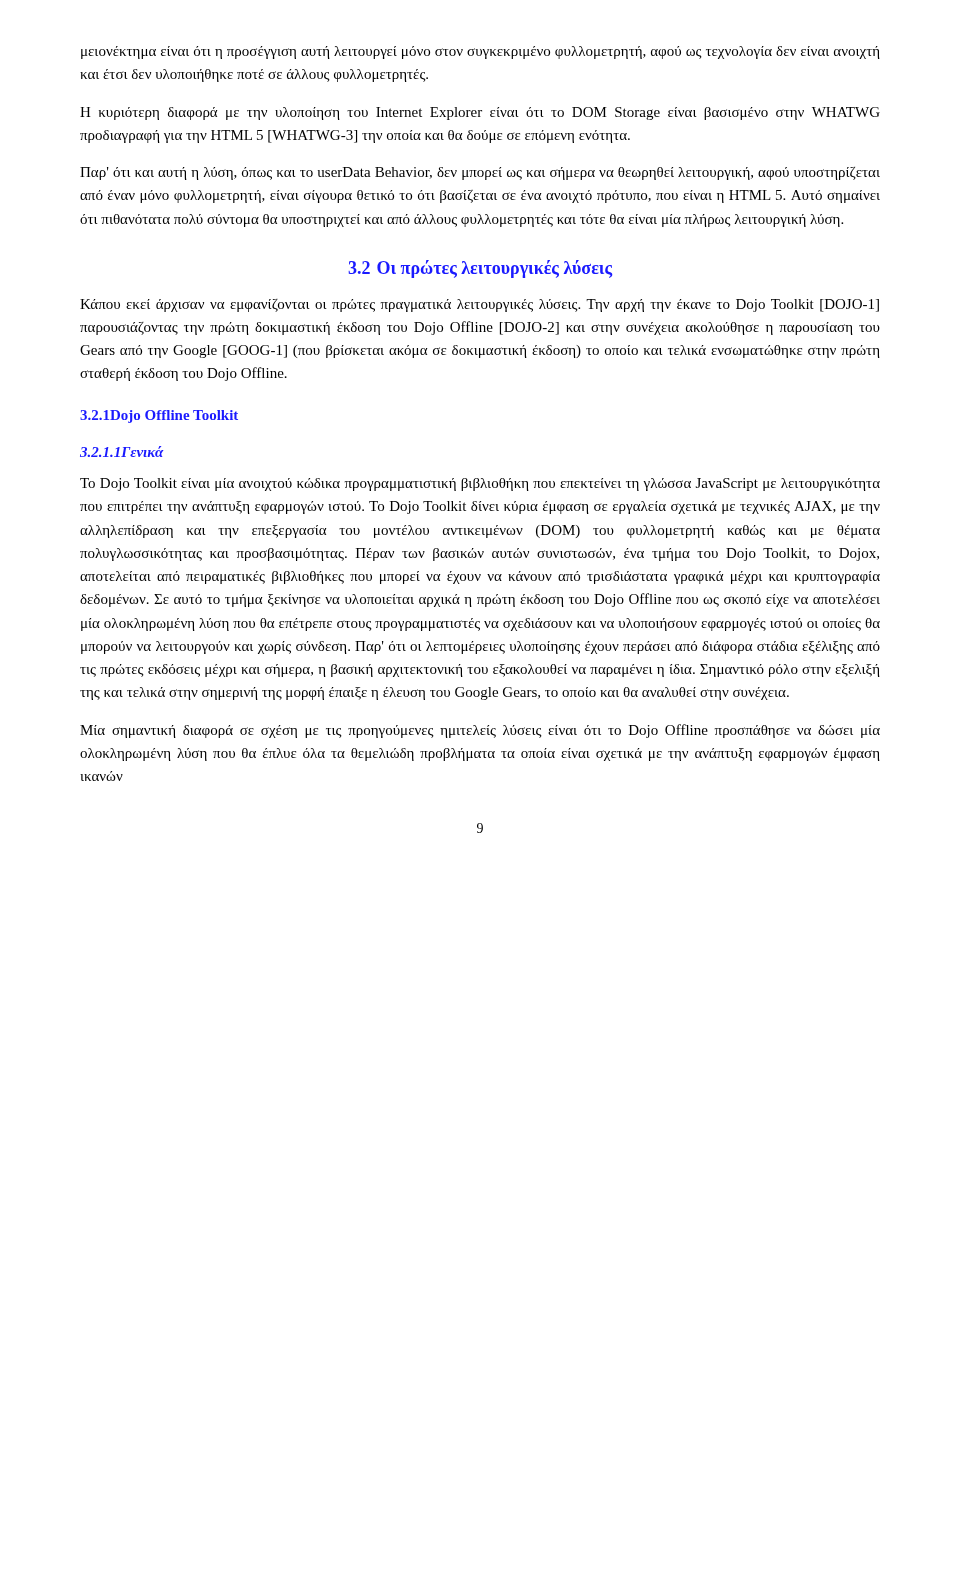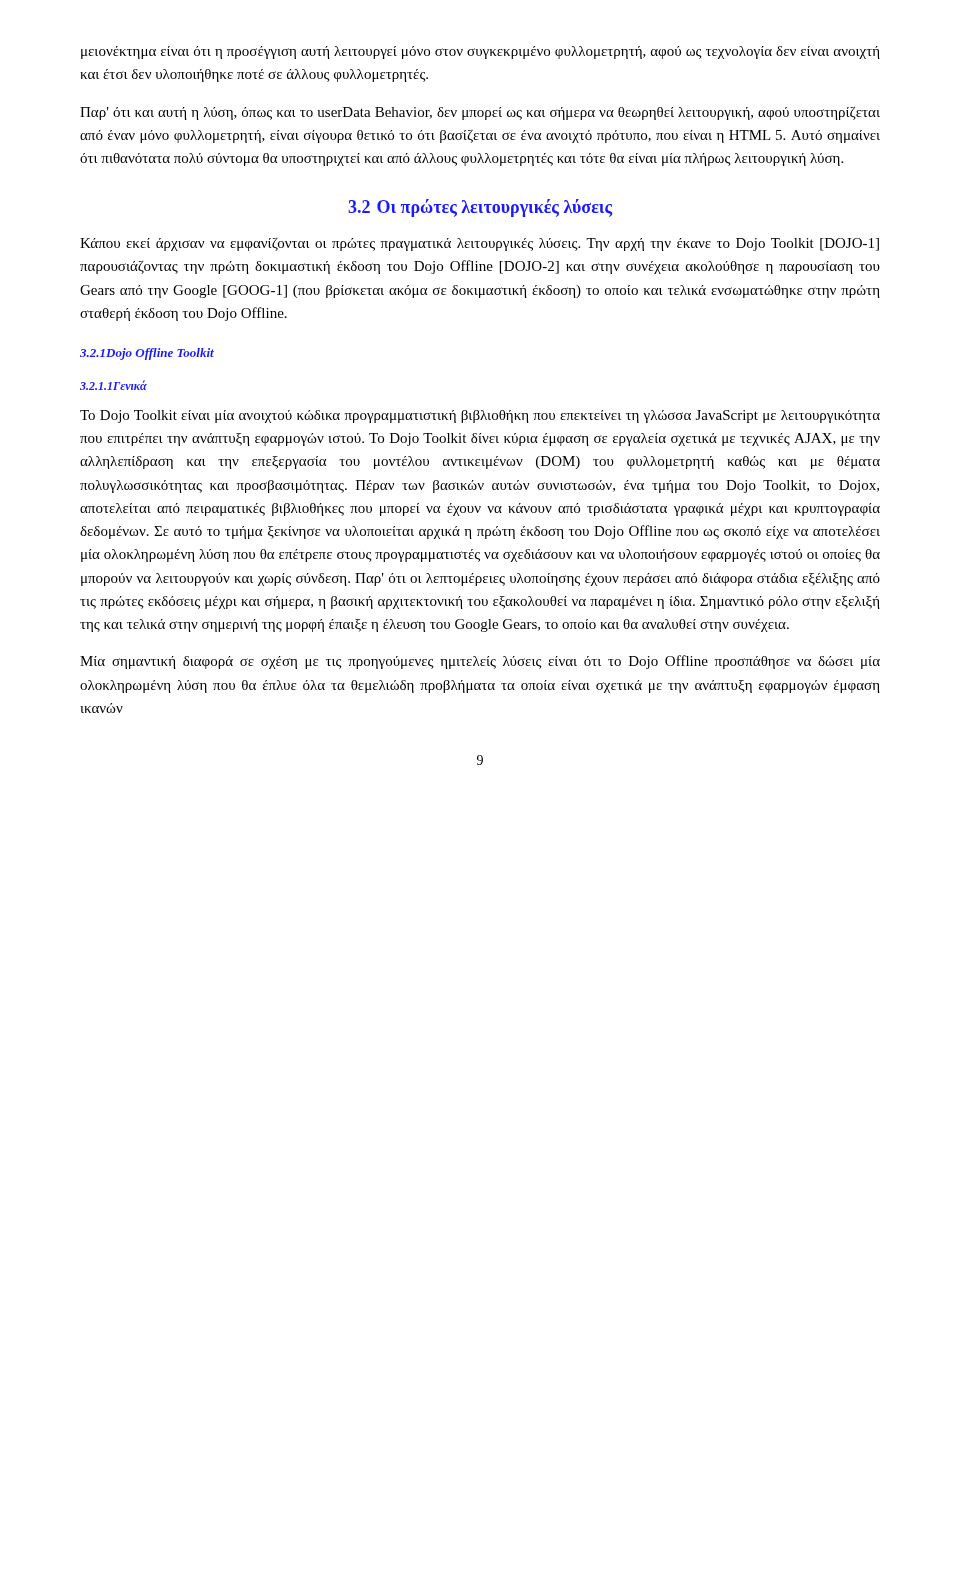--- a/index.html
+++ b/index.html
@@ -36,30 +36,29 @@
       margin-top: 24px;
       margin-bottom: 10px;
       text-align: center;
     }
 
     .section-heading .section-num {
       margin-right: 6px;
     }
 
     .subsection-heading {
-      font-size: 13px;
+      font-size: 15px;
       font-weight: bold;
       color: #1a1aff;
       margin-top: 18px;
       margin-bottom: 8px;
-      font-style: italic;
     }
 
     .subsubsection-heading {
-      font-size: 12px;
+      font-size: 15px;
       font-style: italic;
       font-weight: bold;
       color: #1a1aff;
       margin-top: 14px;
       margin-bottom: 8px;
     }
 
     .page-number {
       text-align: center;
       margin-top: 30px;
@@ -69,20 +68,21 @@
   </style>
 </head>
 <body>
 
 <div class="page">
 
   <p class="paragraph">μειονέκτημα είναι ότι η προσέγγιση αυτή λειτουργεί μόνο στον συγκεκριμένο φυλλομετρητή, αφού ως τεχνολογία δεν είναι ανοιχτή και έτσι δεν υλοποιήθηκε ποτέ σε άλλους φυλλομετρητές.</p>
 
 
 
+  <p class="paragraph">Η κυριότερη διαφορά με την υλοποίηση του Internet Explorer είναι ότι το DOM Storage είναι βασισμένο στην WHATWG προδιαγραφή για την HTML 5 [WHATWG-3] την οποία και θα δούμε σε επόμενη ενότητα.</p>
 
   <p class="paragraph">Παρ' ότι και αυτή η λύση, όπως και το userData Behavior, δεν μπορεί ως και σήμερα να θεωρηθεί λειτουργική, αφού υποστηρίζεται από έναν μόνο φυλλομετρητή, είναι σίγουρα θετικό το ότι βασίζεται σε ένα ανοιχτό πρότυπο, που είναι η HTML 5. Αυτό σημαίνει ότι πιθανότατα πολύ σύντομα θα υποστηριχτεί και από άλλους φυλλομετρητές και τότε θα είναι μία πλήρως λειτουργική λύση.</p>
 
   <div class="section-heading">
     <span class="section-num">3.2</span><span>Οι πρώτες λειτουργικές λύσεις</span>
   </div>
 
   <p class="paragraph">Κάπου εκεί άρχισαν να εμφανίζονται οι πρώτες πραγματικά λειτουργικές λύσεις. Την αρχή την έκανε το Dojo Toolkit [DOJO-1] παρουσιάζοντας την πρώτη δοκιμαστική έκδοση του Dojo Offline [DOJO-2] και στην συνέχεια ακολούθησε η παρουσίαση του Gears από την Google [GOOG-1] (που βρίσκεται ακόμα σε δοκιμαστική έκδοση) το οποίο και τελικά ενσωματώθηκε στην πρώτη σταθερή έκδοση του Dojo Offline.</p>
 
   <div class="subsection-heading">

